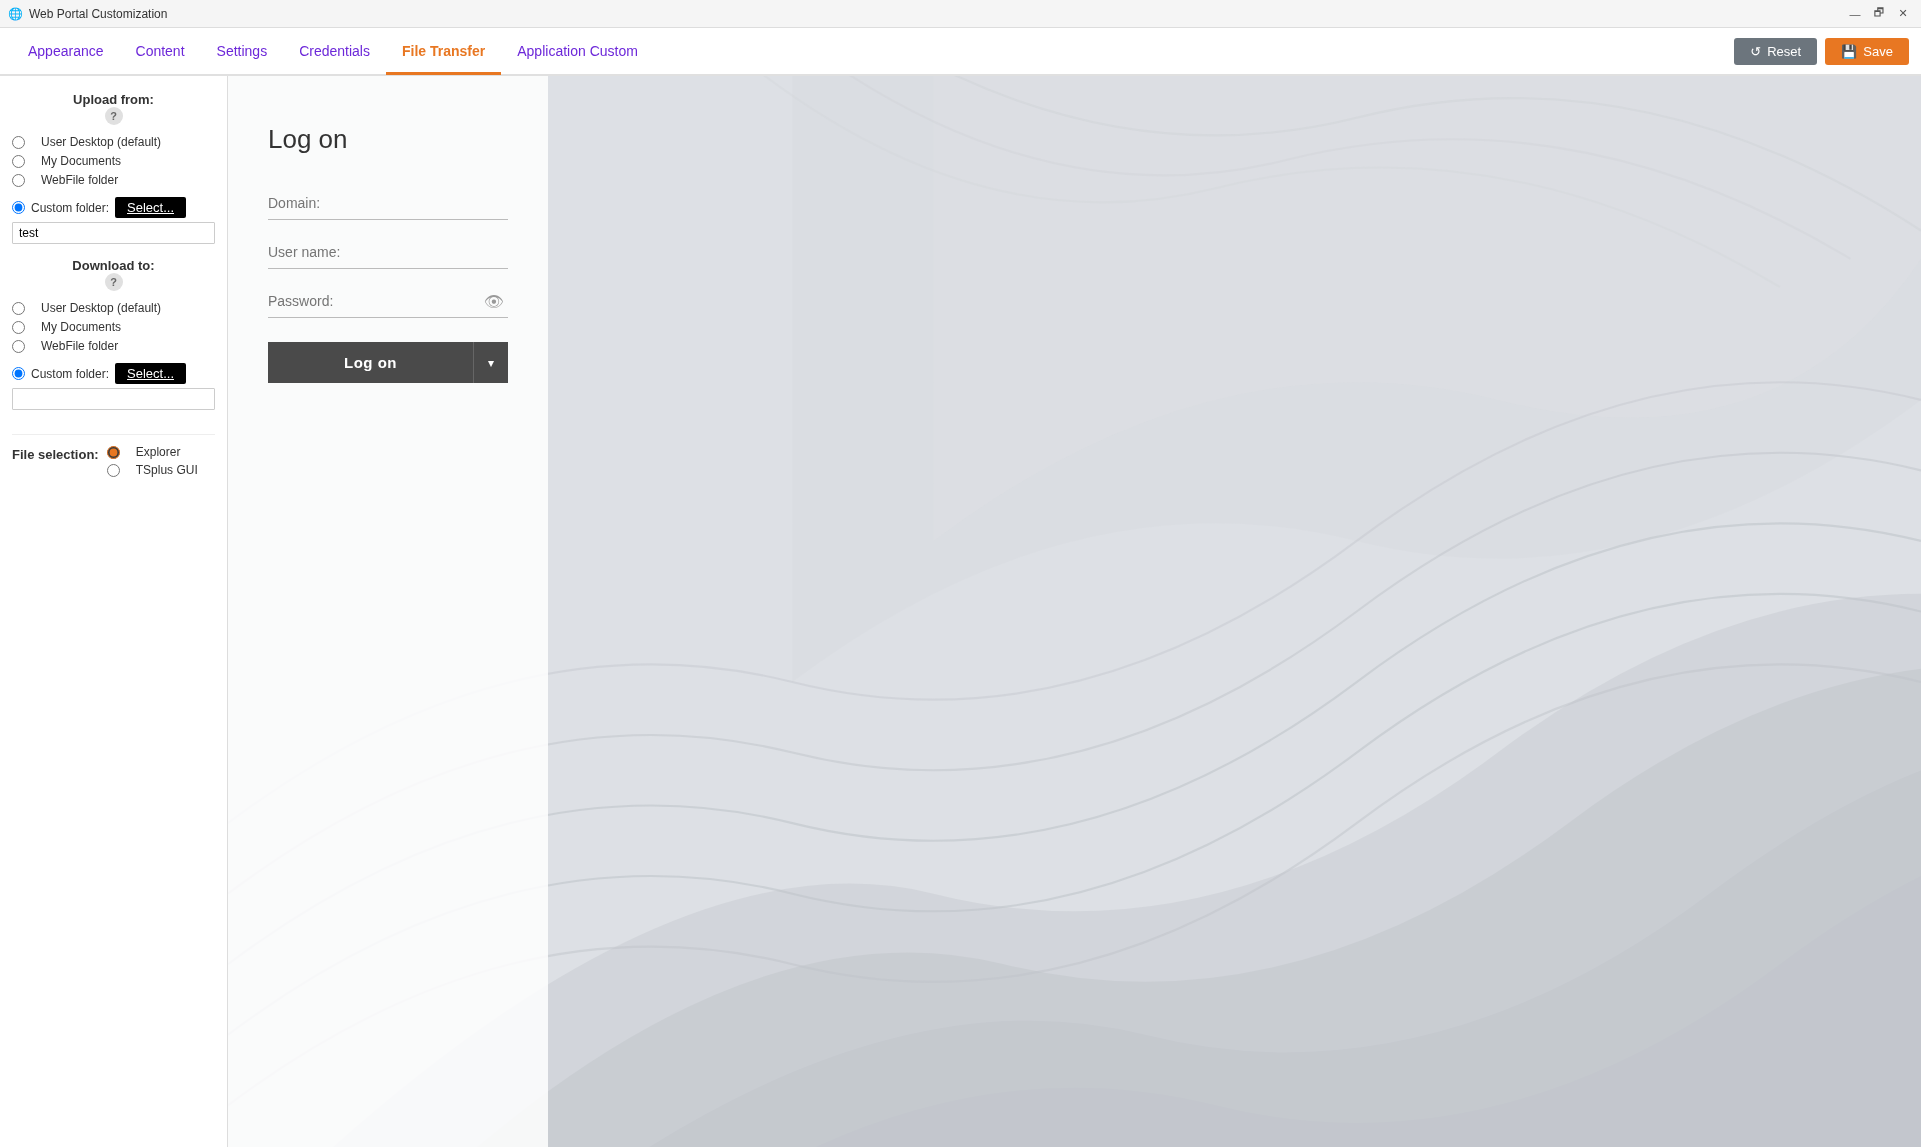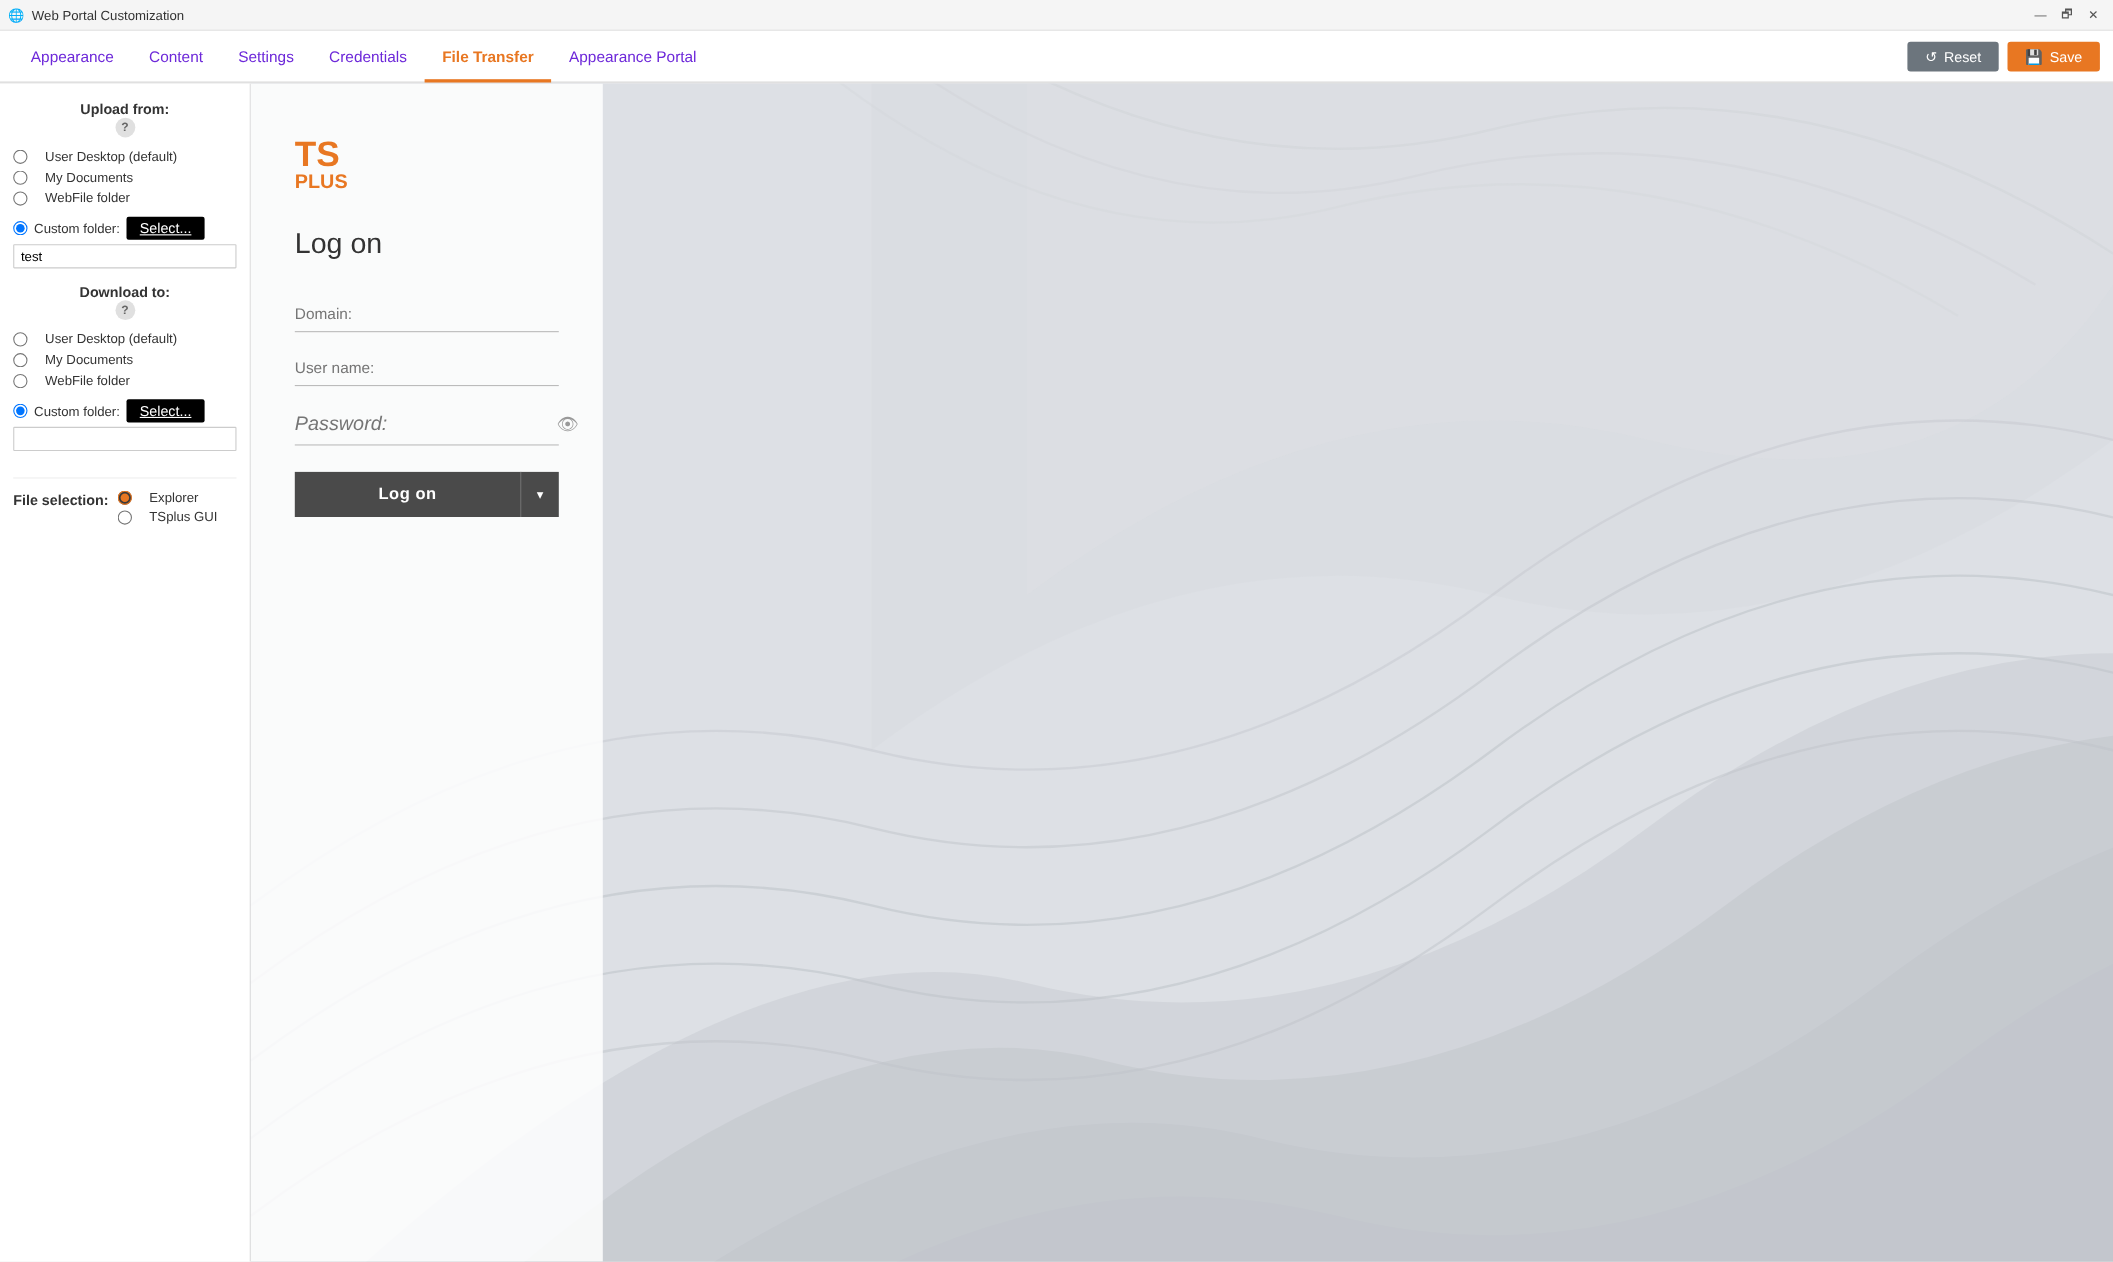--- a/index.html
+++ b/index.html
@@ -159,21 +159,21 @@
   </div>
 </div>
 
 <div class="menubar">
   <div class="menubar-tabs">
     <div class="menu-tab">Appearance</div>
     <div class="menu-tab">Content</div>
     <div class="menu-tab">Settings</div>
     <div class="menu-tab">Credentials</div>
     <div class="menu-tab active">File Transfer</div>
-    <div class="menu-tab">Appearance Portal</div>
+    <div class="menu-tab">Application Custom</div>
   </div>
   <div class="menubar-actions">
     <button class="btn-reset">
       <span>↺</span>
       <span>Reset</span>
     </button>
     <button class="btn-save">
       <span>💾</span>
       <span>Save</span>
     </button>
@@ -281,32 +281,28 @@
       <path d="M 0 650 Q 200 500 400 550 Q 600 600 800 450 Q 1000 300 1200 350" stroke="#c0c4ca" stroke-width="1.5" fill="none" opacity="0.5"></path>
       <path d="M 0 600 Q 200 450 400 500 Q 600 550 800 400 Q 1000 250 1200 300" stroke="#c0c4ca" stroke-width="1.5" fill="none" opacity="0.4"></path>
       <path d="M 400 0 Q 600 150 800 100 Q 1000 50 1200 180" stroke="#d0d3d7" stroke-width="1.5" fill="none" opacity="0.5"></path>
       <path d="M 350 0 Q 550 180 750 130 Q 950 80 1150 200" stroke="#d0d3d7" stroke-width="1.5" fill="none" opacity="0.4"></path>
       <path d="M 300 0 Q 500 200 700 150 Q 900 100 1100 220" stroke="#d0d3d7" stroke-width="1.5" fill="none" opacity="0.3"></path>
     </svg>
 
     <div class="login-overlay">
       <div class="login-panel">
 
-        <div class="ts-logo">
-          <div class="ts-logo-ts">TS</div>
-          <div class="ts-logo-plus">PLUS</div>
-        </div>
 
         <div class="login-title">Log on</div>
 
         <input class="login-field" type="text" placeholder="Domain:" style="">
         <input class="login-field" type="text" placeholder="User name:" style="">
 
         <div class="password-row">
-          <input type="password" placeholder="Password:" style="flex: 1 1 0%; border: none; background: transparent; padding: 8px 0px; font-size: 18px; color: rgb(85, 85, 85); outline: none; font-style: italic;">
+          <input type="password" placeholder="Password:" style="flex: 1 1 0%; border: none; background: transparent; padding: 8px 0px; font-size: 14px; color: rgb(85, 85, 85); outline: none;">
           <span class="eye-icon">👁</span>
         </div>
 
         <div class="login-btn-row">
           <button class="login-btn">Log on</button>
           <button class="login-btn-dropdown">▾</button>
         </div>
 
       </div>
     </div>

